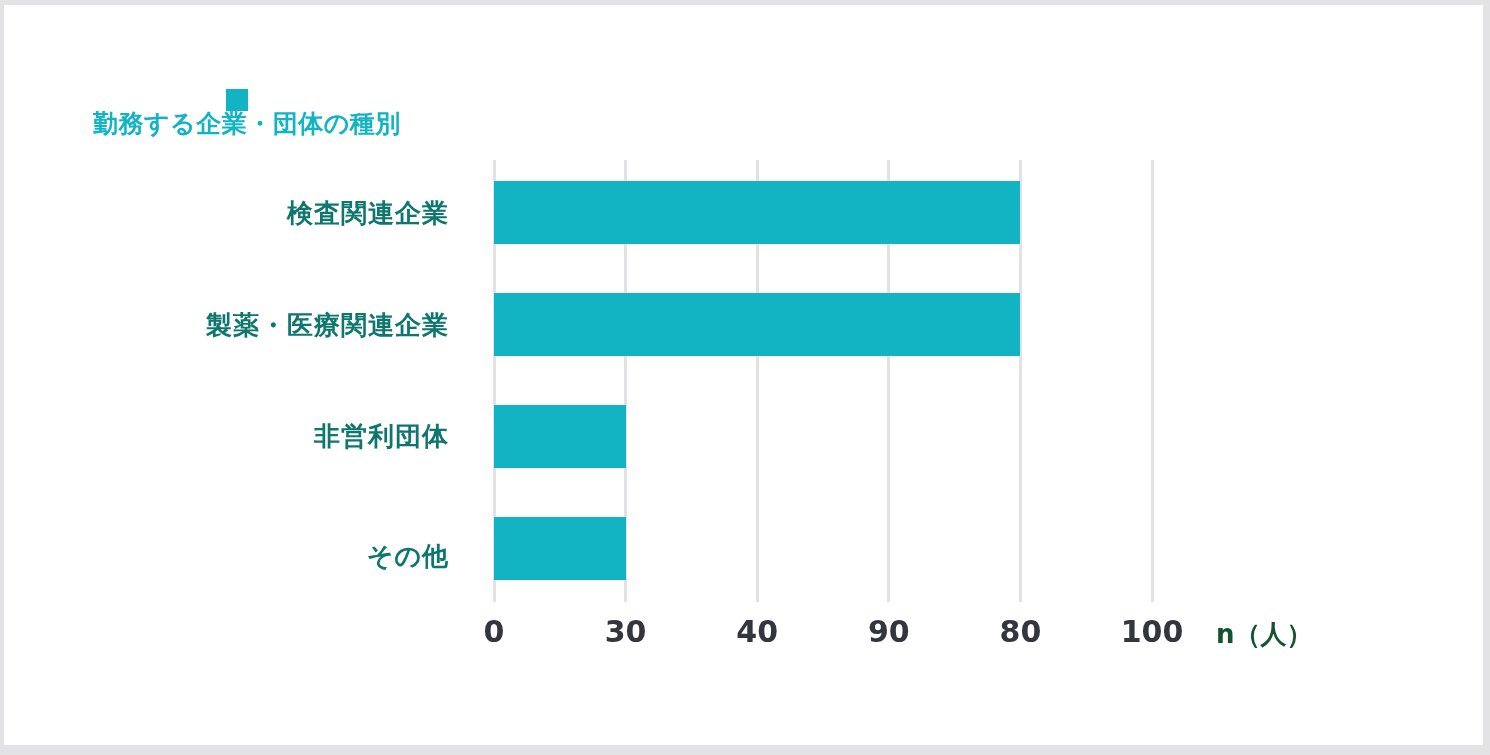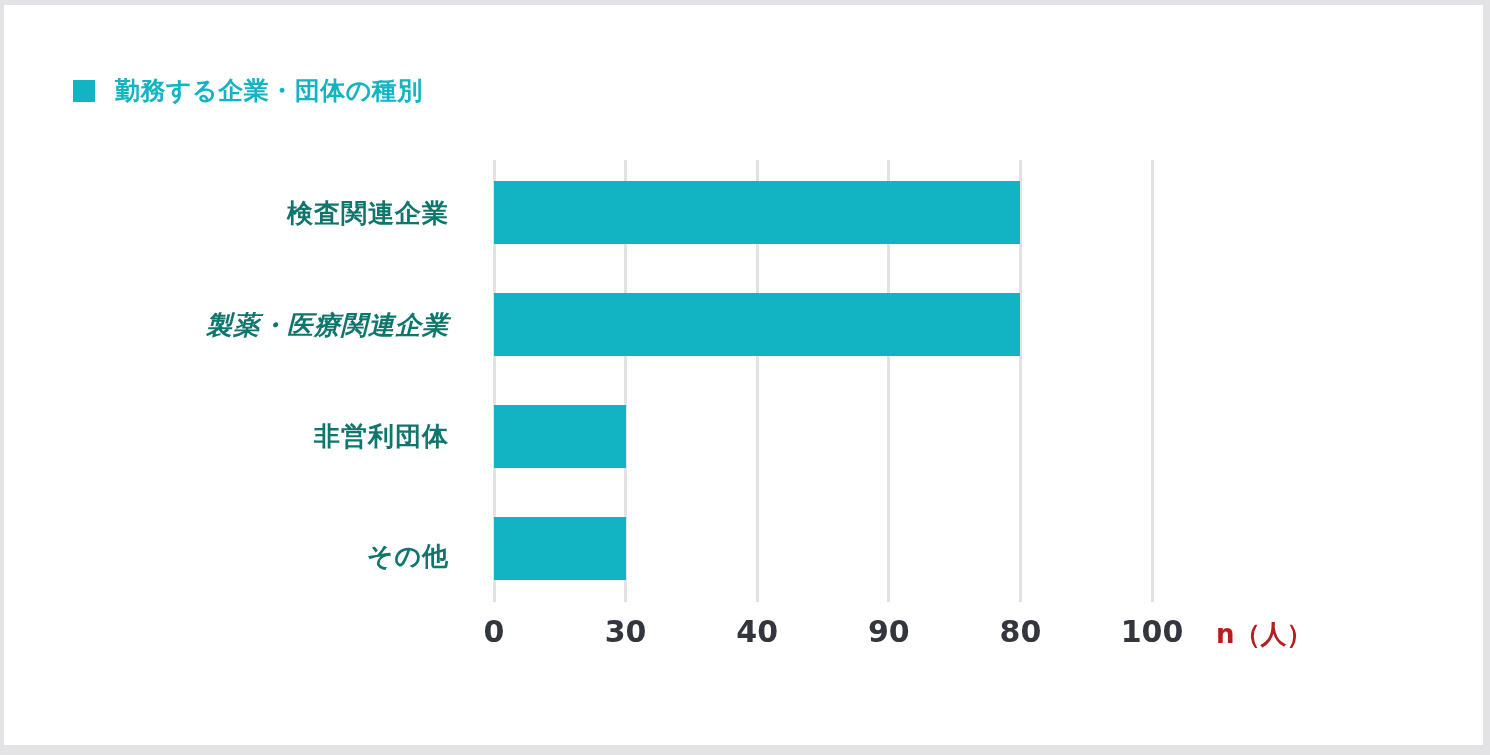--- a/index.html
+++ b/index.html
@@ -19,23 +19,24 @@
     top: 5px;
     width: 1479px;
     height: 740px;
     background: #ffffff;
   }
 
   
   #legend {
     position: absolute;
     left: 69px;
-    top: 73px;
+    top: 84px;
     display: flex;
     align-items: center;
+    flex-direction: column;
   }
   #legend-swatch {
     width: 22px;
     height: 22px;
     background: #12b4c4;
     flex: 0 0 auto;
   }
   #legend-label {
     margin-left: 20px;
     color: #12b4c4;
@@ -101,21 +102,21 @@
     text-align: center;
     color: #33363d;
     font-size: 30px;
     font-weight: bold;
     line-height: 1;
   }
   #axis-unit {
     position: absolute;
     left: 1212px;
     top: 616px;
-    color: #b91c1c;
+    color: #14532d;
     font-size: 26px;
     font-weight: bold;
     white-space: nowrap;
     line-height: 1;
   }
 </style>
 </head>
 <body>
 
 <div id="chart-card">
@@ -145,21 +146,21 @@
           <div class="bar"></div>
         </div>
         <div class="bar-row" style="top: 357px; width: 131.6px;">
           <div class="bar"></div>
         </div>
       </div>
   </div>
 
   <div id="category-labels">
       <div class="cat-label" style="top: 194.5px;">検査関連企業</div>
-      <div class="cat-label" style="top: 306.5px; font-style: italic;">製薬・医療関連企業</div>
+      <div class="cat-label" style="top: 306.5px;">製薬・医療関連企業</div>
       <div class="cat-label" style="top: 418.5px; font-family: Liberation Serif, serif;">非営利団体</div>
       <div class="cat-label" style="top: 530.5px; margin-top: 7px;">その他</div>
     </div>
   <div id="tick-labels">
       <div class="tick-label" style="left: 490px;">0</div>
       <div class="tick-label" style="left: 621.6px;">30</div>
       <div class="tick-label" style="left: 753.2px;">40</div>
       <div class="tick-label" style="left: 884.8px;">90</div>
       <div class="tick-label" style="left: 1016.4px;">80</div>
       <div class="tick-label" style="left: 1148px;">100</div>

